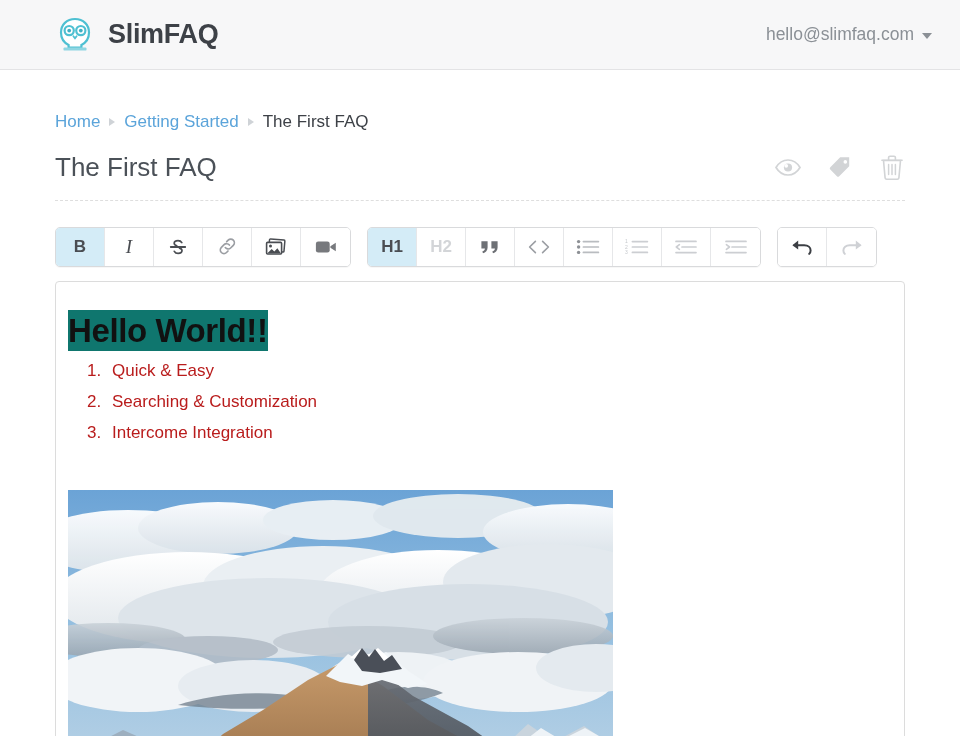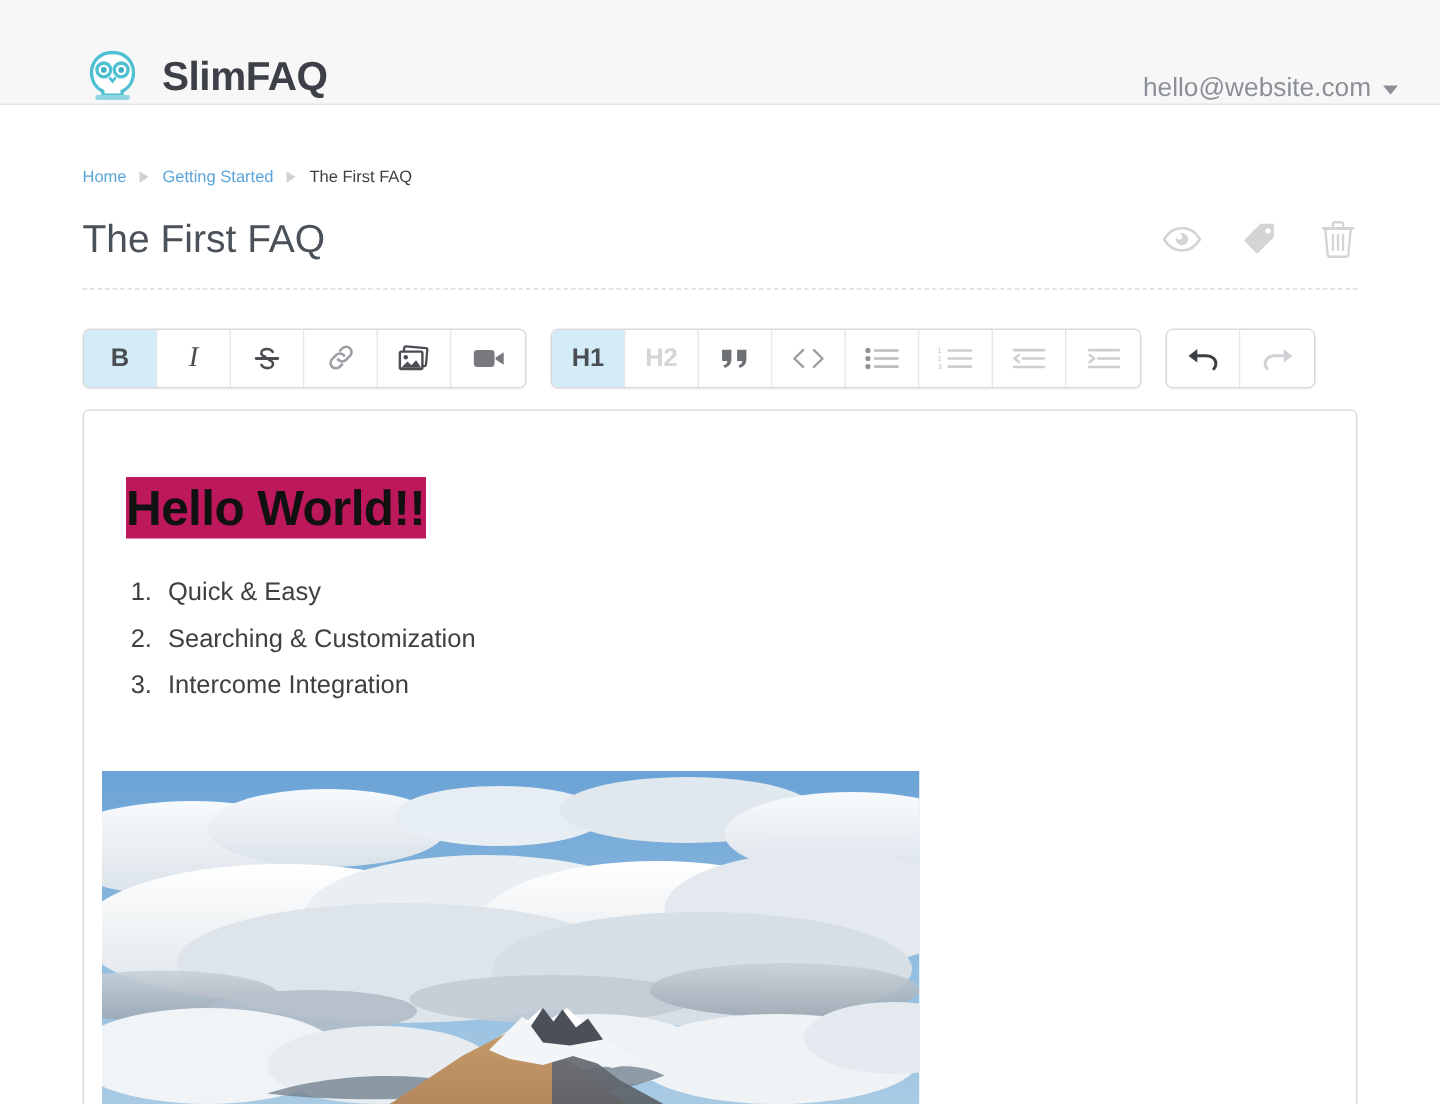--- a/index.html
+++ b/index.html
@@ -11,21 +11,21 @@
     font-family: "Liberation Sans", sans-serif;
     -webkit-font-smoothing: antialiased;
   }
 
   
   .navbar {
     height: 70px;
     background: #f7f7f8;
     border-bottom: 1px solid #e3e3e5;
     display: flex;
-    align-items: flex-end;
+    align-items: center;
     justify-content: space-between;
     padding: 0 28px 0 55px;
   }
   .brand { display: flex; align-items: center; gap: 13px; }
   .brand-logo { width: 40px; height: 36px; display: block; }
   .brand-name {
     font-size: 27px;
     font-weight: 700;
     color: #3d4147;
     letter-spacing: -0.3px;
@@ -47,21 +47,21 @@
   }
 
   
   .page { padding: 0 55px; }
 
   
   .breadcrumb {
     display: flex; align-items: center;
     gap: 9px;
     padding-top: 42px;
-    font-size: 11px;
+    font-size: 17px;
   }
   .crumb-link { color: #5ba4da; text-decoration: none; cursor: pointer; }
   .crumb-current { color: #3d4147; }
   .crumb-sep {
     width: 0; height: 0;
     border-top: 4.5px solid transparent;
     border-bottom: 4.5px solid transparent;
     border-left: 6px solid #cfd3d7;
     display: inline-block;
   }
@@ -131,37 +131,37 @@
     width: 850px;
     height: 520px;
     overflow: hidden;
     padding: 28px 0 0 0;
   }
   .doc { padding: 0 12px 0 12px; }
   .doc-h1 {
     font-size: 33px;
     font-weight: 700;
     color: #111111;
-    margin: 16px;
+    margin: 0;
     line-height: 1.25;
     letter-spacing: -0.4px;
     display: inline-block;
-    background: #be185d;
+    background: #0f766e;
   }
   .doc-p {
     font-size: 17px;
     color: #1c1c1c;
     margin: 42px 0 0 0;
     line-height: 1.35;
   }
   .doc-ol {
     margin: 6px 0 0 0;
     padding-left: 38px;
     font-size: 17px;
-    color: #404040;
+    color: #b91c1c;
   }
   .doc-ol li { margin-top: 9px; padding-left: 6px; line-height: 1.3; }
 
   
   .doc-figure { margin: 46px 0 0 0; }
   .photo { display: block; width: 545px; height: 300px; }
 </style>
 </head>
 <body>
 
@@ -174,21 +174,21 @@
         <circle cx="25.8" cy="13.6" r="4.6" stroke="#4ec0d2" stroke-width="2.2" fill="#ffffff"></circle>
         <circle cx="14.2" cy="13.6" r="1.9" fill="#3fb0c4"></circle>
         <circle cx="25.8" cy="13.6" r="1.9" fill="#3fb0c4"></circle>
         <path d="M18.4 19.2l1.6 2 1.6-2" stroke="#4ec0d2" stroke-width="1.8" stroke-linecap="round" fill="none"></path>
         <rect x="8.5" y="30.4" width="23" height="3.2" rx="1.2" fill="#8fd6e2"></rect>
       </svg>
     </span>
     <span class="brand-name">SlimFAQ</span>
   </div>
   <div class="user-menu">
-    <span>hello@website.com</span>
+    <span>hello@slimfaq.com</span>
     <span class="caret"></span>
   </div>
 </div>
 
 <div class="page">
 
   <nav class="breadcrumb">
     <a class="crumb-link">Home</a>
     <span class="crumb-sep"></span>
     <a class="crumb-link">Getting Started</a>

